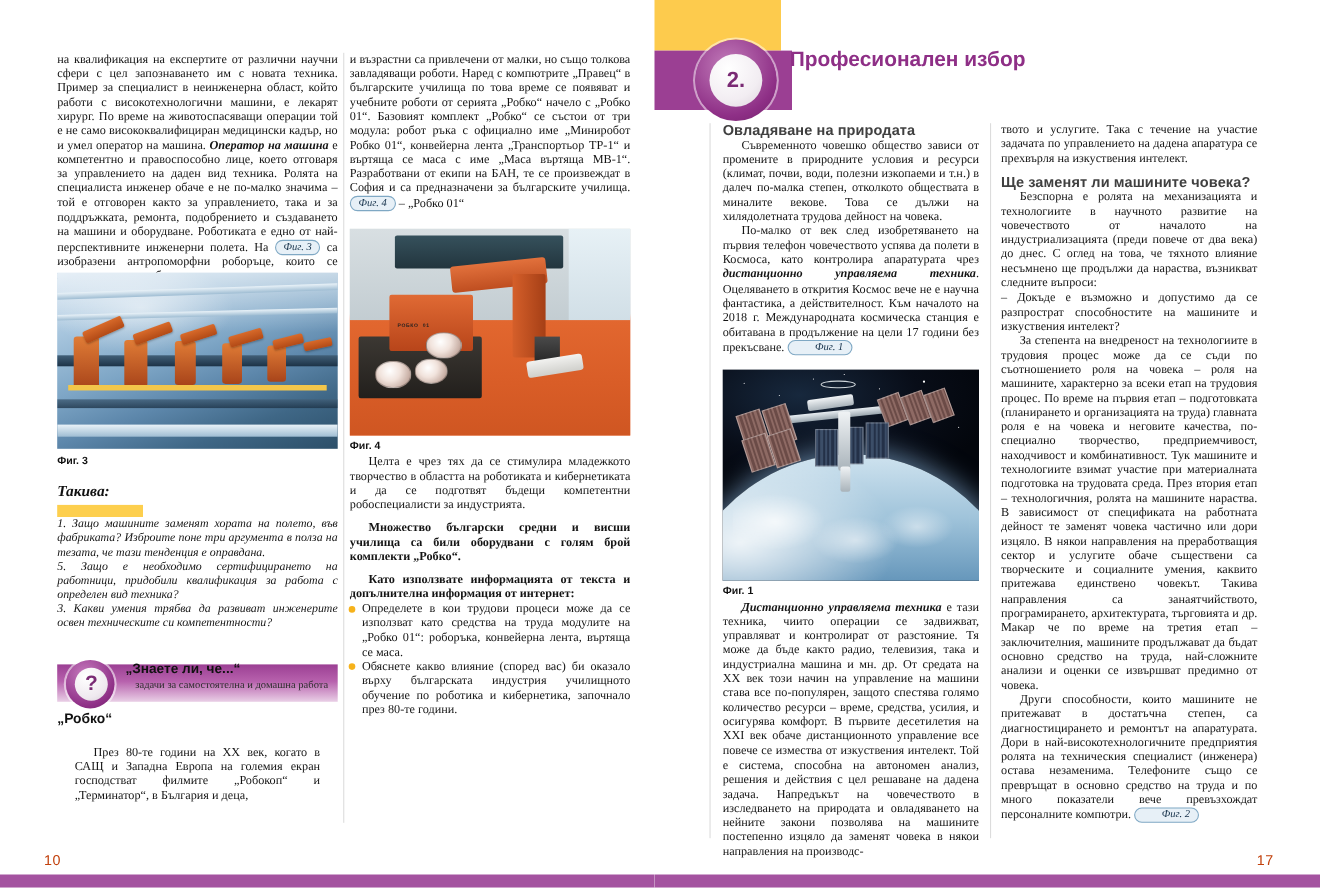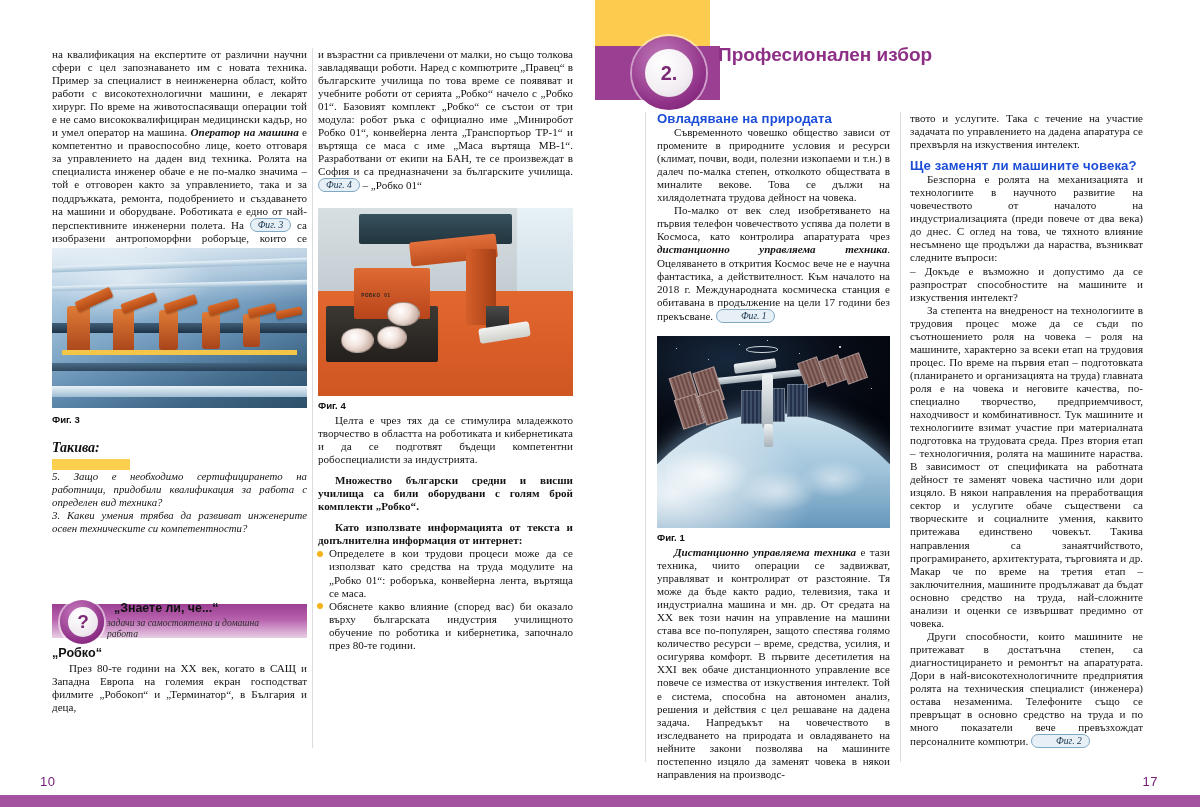--- a/index.html
+++ b/index.html
@@ -24,21 +24,21 @@
   .page-bottom-bar {
     position: absolute; left: 0; bottom: 0; height: 12px; width: 100%;
     background: #a453a0;
   }
   #page-left .page-bottom-bar  { background: #a453a0; }
   #page-right .page-bottom-bar { background: #a453a0; }
 
   .folio {
     position: absolute; bottom: 18px;
     font-family: "Liberation Sans", sans-serif;
-    font-size: 13px; color: #701a75; letter-spacing: .5px;
+    font-size: 13px; color: #c2410c; letter-spacing: .5px;
   }
   #folio-left  { left: 40px; }
   #folio-right { right: 42px; }
 
   
   .col {
     position: absolute;
     font-size: 11.1px;
     line-height: 13.05px;
     text-align: justify;
@@ -240,32 +240,32 @@
     border-radius: 50%;
     background: radial-gradient(circle at 36% 28%, #ffffff, #efe9ef 65%, #d7cdd7 100%);
     display:flex; align-items:center; justify-content:center;
     font-family:"Liberation Sans",sans-serif; font-weight:bold; font-size:19px; color:#7a2a74;
   }
   #knowbox .ktitle {
     position:absolute; left: 62px; top: 1px;
     font-family:"Liberation Sans",sans-serif; font-weight:bold; font-size: 12.4px; color:#111;
   }
   #knowbox .ksub {
-    position:absolute; left: 55px; top: 17px; width: 185px;
-    font-style: italic; font-size: 9.6px; line-height: 11px; color:#2c2c2c;
+    position:absolute; left: 71px; top: 17px; width: 185px;
+    font-size: 9.6px; line-height: 11px; color:#2c2c2c;
   }
   #robko-title {
     position:absolute; left: 52px; top: 646px;
     font-family:"Liberation Sans",sans-serif; font-weight:bold; font-size:12.6px; color:#111;
   }
   #robko-body {
     position:absolute; left: 52px; top: 662px; width: 255px;
     font-size: 11.1px; line-height: 13.05px; text-align: justify; color:#141414;
   }
-  #robko-body p { margin:0; text-indent:17px; }
+  #robko-body p { margin:16px; text-indent:17px; }
 
   
   #rp-yellow {
     position:absolute; left: 595px; top: 0; width: 115px; height: 46px;
     background: #fdcb4d;
   }
   #rp-purpleband {
     position:absolute; left: 595px; top: 46px; width: 125px; height: 54px;
     background: #9b3f93;
   }
@@ -290,21 +290,21 @@
 
   
   #rp-col1 { left: 657px; top: 112px; width: 233px; }
   #rp-col2 { left: 910px; top: 112px; width: 233px; }
   #rp-col1, #rp-col2 {
     position:absolute; font-size: 11.1px; line-height: 13.05px;
     text-align: justify; color:#141414;
   }
   .rp-h {
     font-family:"Liberation Sans",sans-serif; font-weight:bold;
-    font-size: 13.2px; color:#1d4ed8; margin: 0 0 1px 0; letter-spacing: .1px;
+    font-size: 13.2px; color:#404040; margin: 0 0 1px 0; letter-spacing: .1px;
   }
   .spacer-sm { height: 8px; }
 
   
   .vline { position:absolute; width:1px; background:#dcdcdc; }
 
   
   #rp-margin-line { position:absolute; left: 645px; top: 112px; width: 1px; height: 650px; background:#dcdcdc; }
 </style>
 </head>
@@ -341,20 +341,21 @@
       <div class="robo" style="left:75%;top:41%;width:6.5%;height:21%;"></div>
       <div class="arm" style="left:77%;top:36%;width:11%;height:5.5%;transform:rotate(-14deg);"></div>
       <div class="arm" style="left:88%;top:38%;width:10%;height:5%;transform:rotate(-12deg);"></div>
       <div class="rail" style="left:4%;top:64%;width:92%;height:3%;background:#f3c64a;"></div>
     </div>
     <div class="figcap" style="left:52px; top:414px;">Фиг. 3</div>
 
     <div id="questions-head">Такива:</div>
     <div id="questions-underline"></div>
     <div id="questions-list">
+      <p>1. Защо машините заменят хората на полето, във фабриката? Изброите поне три аргумента в полза на тезата, че тази тенденция е оправдана.</p>
       <p>5. Защо е необходимо сертифицирането на работници, придобили квалификация за работа с определен вид техника?</p>
       <p>3. Какви умения трябва да развиват инженерите освен техническите си компетентности?</p>
     </div>
 
     <div id="knowbox">
       <div class="bar"></div>
       <div class="circle-outer"></div>
       <div class="circle-inner">?</div>
       <div class="ktitle">„Знаете ли, че...“</div>
       <div class="ksub">задачи за самостоятелна и домашна работа</div>

